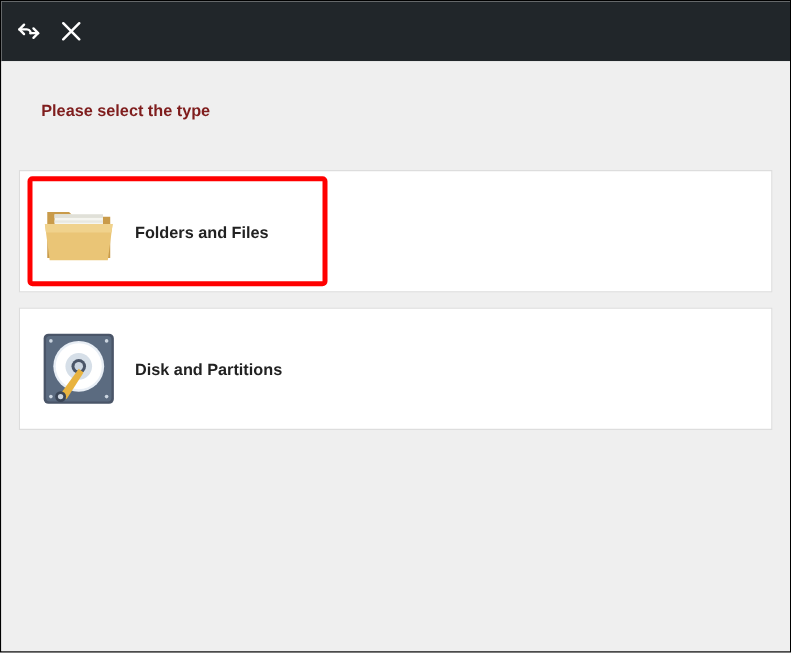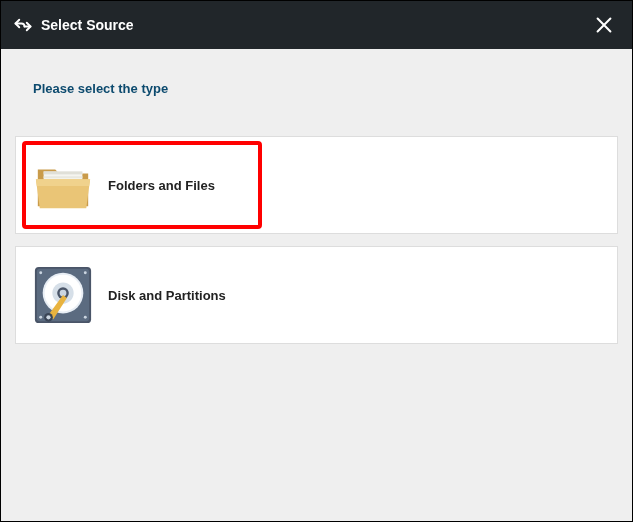--- a/index.html
+++ b/index.html
@@ -49,21 +49,21 @@
     .content {
       flex: 1;
       background: #efefef;
       padding: 14px;
       display: flex;
       flex-direction: column;
     }
     .prompt {
       font-size: 13px;
       font-weight: bold;
-      color: #0c4a6e;
+      color: #7f1d1d;
       margin: 18px 0 40px 18px;
     }
     .option-card {
       background: #fff;
       border: 1px solid #ddd;
       height: 98px;
       margin-bottom: 12px;
       display: flex;
       align-items: center;
       padding: 0 16px;
@@ -101,21 +101,20 @@
 
   <div class="titlebar">
     <span class="titlebar-icon">
       <svg viewBox="0 0 24 24" width="18" height="18">
         <path d="M 7 5 L 2 10 L 7 15" stroke="#fff" stroke-width="2.5" fill="none" stroke-linecap="round" stroke-linejoin="round"></path>
         <path d="M 17 9 L 22 14 L 17 19" stroke="#fff" stroke-width="2.5" fill="none" stroke-linecap="round" stroke-linejoin="round"></path>
         <path d="M 2 10 C 2 10 6 10 10 10 C 14 10 14 14 14 14" stroke="#fff" stroke-width="2.5" fill="none" stroke-linecap="round"></path>
         <path d="M 22 14 C 22 14 18 14 14 14" stroke="#fff" stroke-width="2.5" fill="none" stroke-linecap="round"></path>
       </svg>
     </span>
-    <span class="titlebar-title">Select Source</span>
     <span class="close-btn">
       <svg viewBox="0 0 24 24" width="22" height="22">
         <path d="M 5 5 L 19 19 M 19 5 L 5 19" stroke="#fff" stroke-width="2.2" stroke-linecap="round"></path>
       </svg>
     </span>
   </div>
 
   <div class="content">
     <div class="prompt">Please select the type</div>
 

